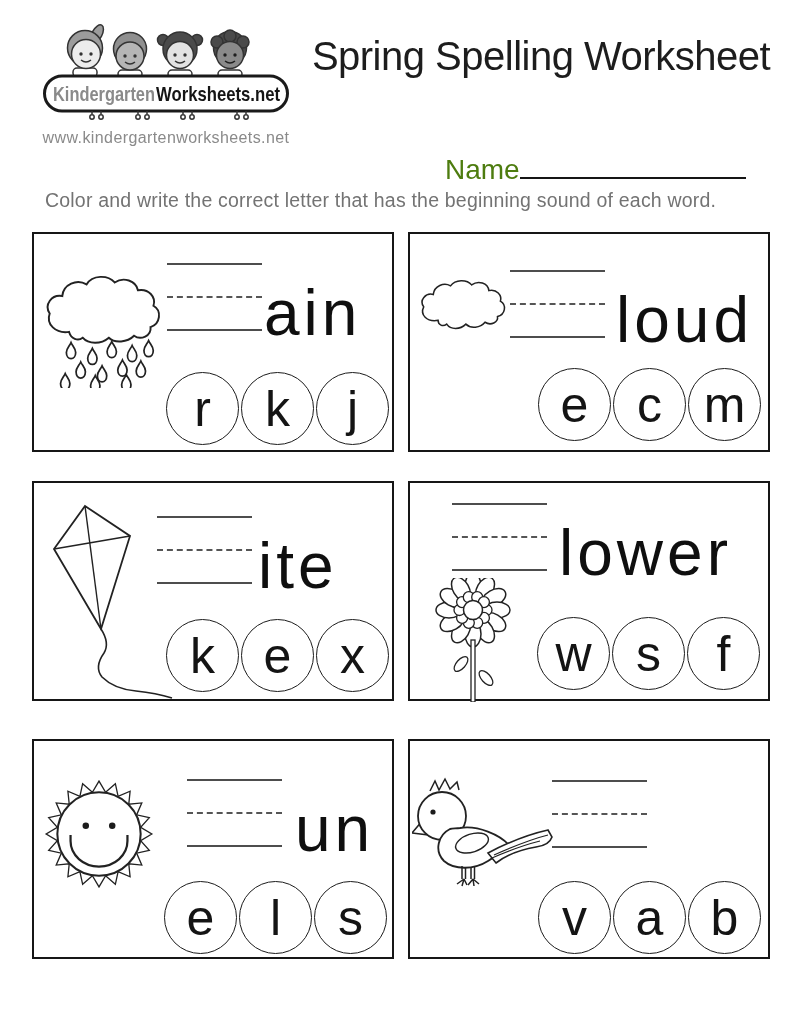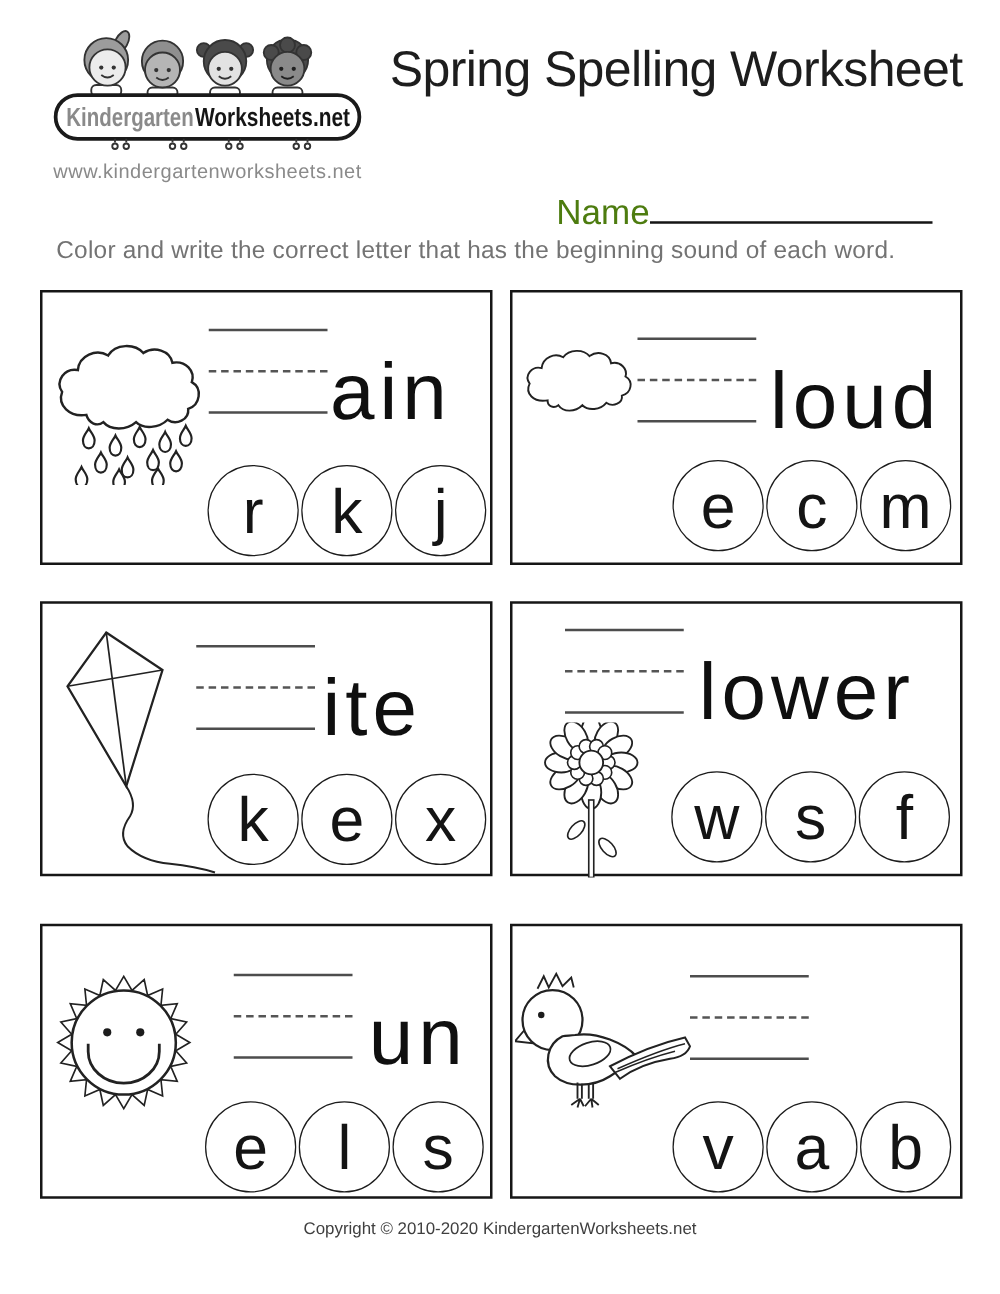--- a/index.html
+++ b/index.html
@@ -349,16 +349,15 @@
           </div>
         <div class="circle">
             <span>b</span>
           </div>
       </div>
     </div>
 
   </div>
 
   <div class="footer">
-    <div>Copyright © 2010-2020 KindergartenWorksheets.net</div>
   </div>
 
 </div>
 
 </body></html>

